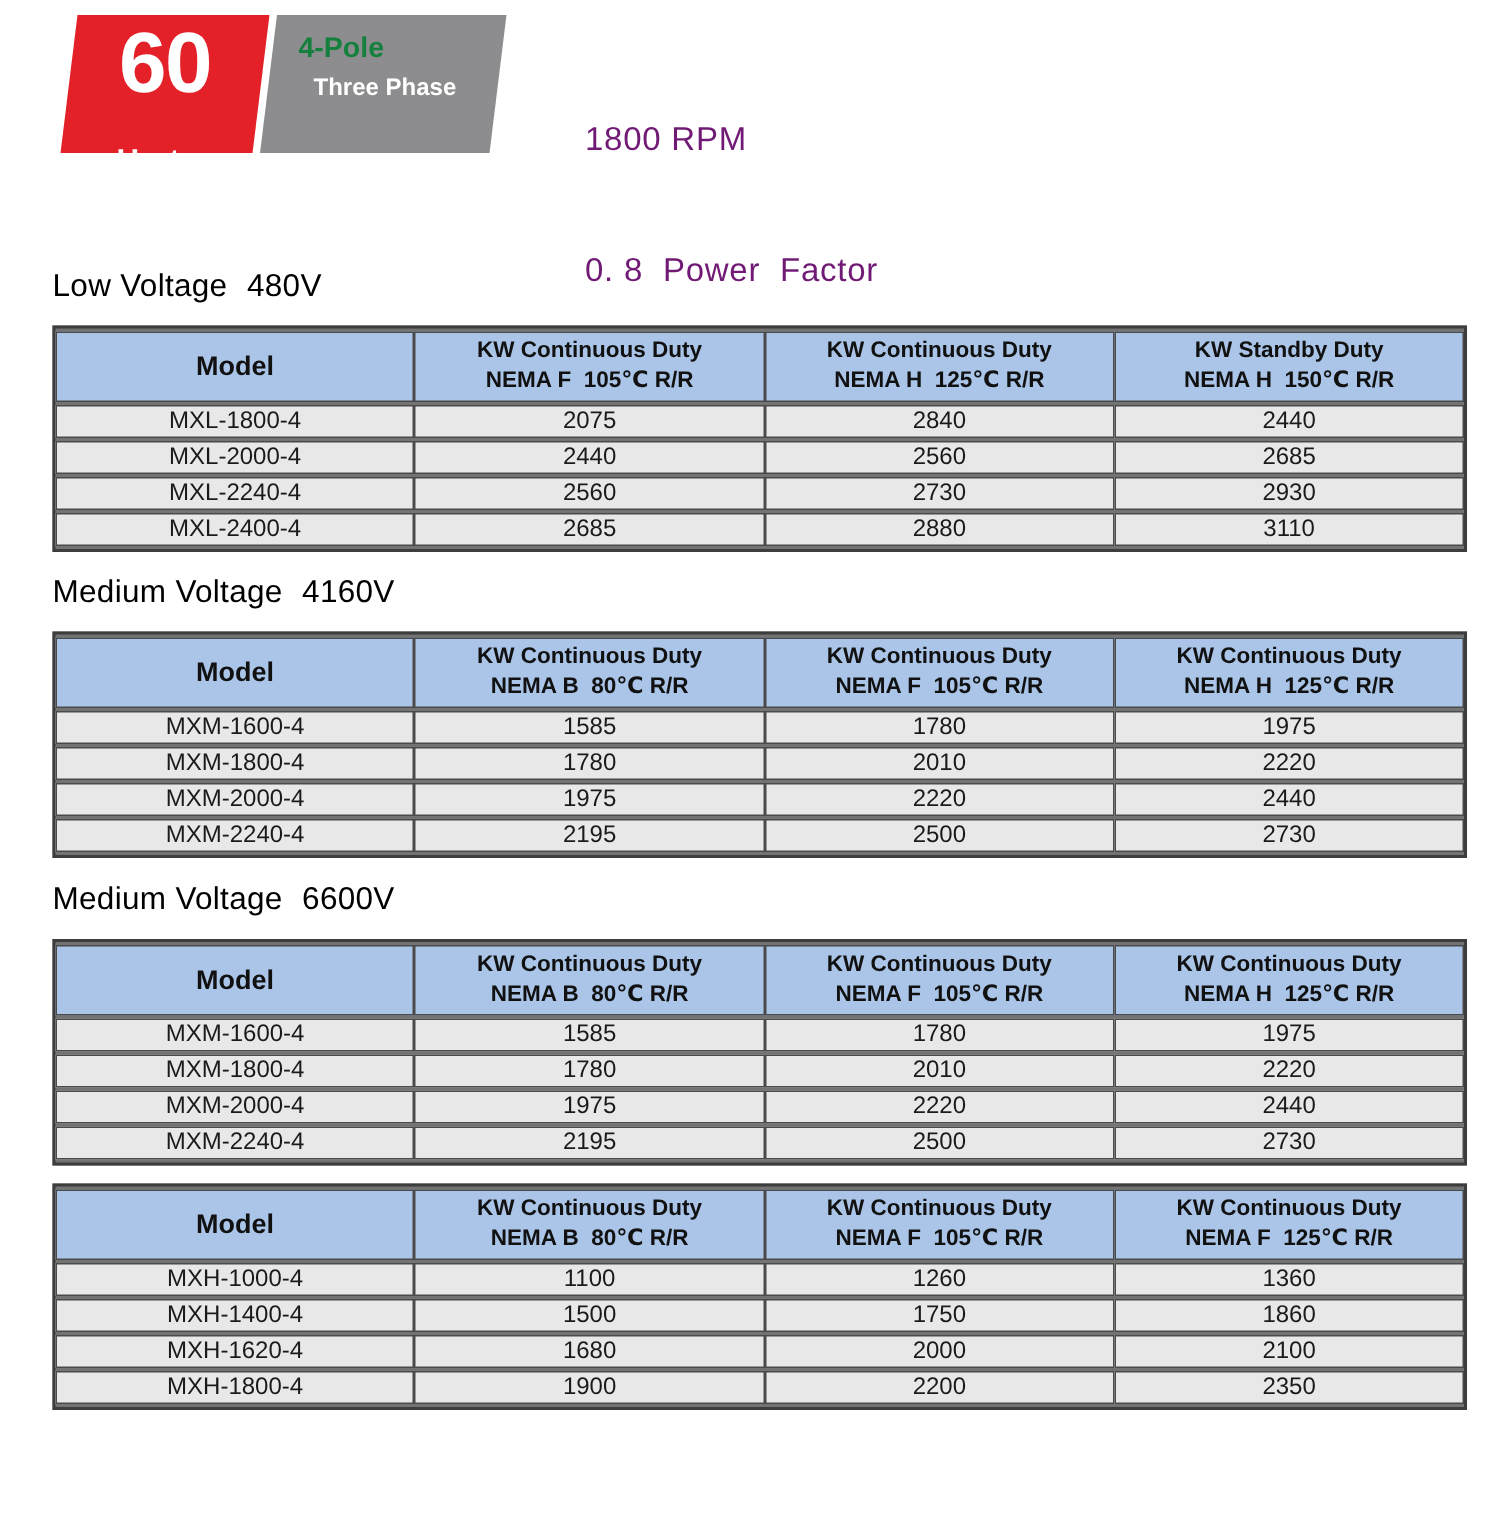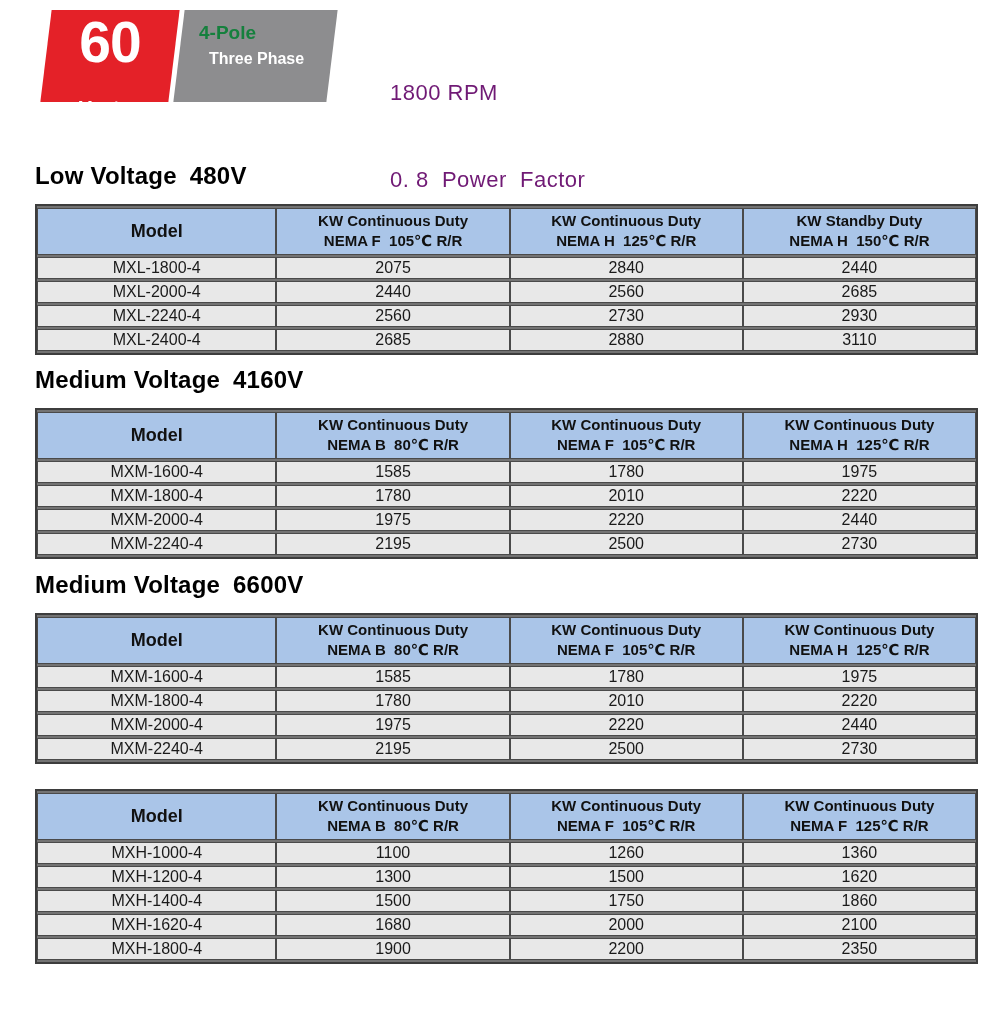--- a/index.html
+++ b/index.html
@@ -37,21 +37,21 @@
     font-size:16px; font-weight:bold; color:#fff;
   }
   .specs {
     position:absolute; left:390px; top:20px;
     font-size:22px; line-height:29px; color:#701a75;
     white-space:pre-wrap; letter-spacing:0.5px;
   }
 
   
   .section { position:absolute; left:35px; width:943px; }
-  .section-title { font-size:24px; font-weight:bold; color:#000; letter-spacing:0.2px; }
+  .section-title { font-size:21px; font-weight:normal; color:#000; letter-spacing:0.2px;margin-top:17px; }
   .section-title .voltage { margin-left:13px; }
   .spec-table {
     width:100%; margin-top:14px;
     border:2px solid #3d3d3d;
     border-collapse:separate; border-spacing:0 2px;
     table-layout:fixed; background:#737373;
   }
   .spec-table th {
     background:#aac5e8; border:1px solid #4a4a4a;
     height:44px; padding:2px 0;
@@ -297,26 +297,20 @@
         </tr>
       </thead>
       <tbody>
           <tr>
             <td>MXH-1000-4</td>
             <td>1100</td>
             <td>1260</td>
             <td>1360</td>
           </tr>
           <tr>
-            <td>MXH-1200-4</td>
-            <td>1300</td>
-            <td>1500</td>
-            <td>1620</td>
-          </tr>
-          <tr>
             <td>MXH-1400-4</td>
             <td>1500</td>
             <td>1750</td>
             <td>1860</td>
           </tr>
           <tr>
             <td>MXH-1620-4</td>
             <td>1680</td>
             <td>2000</td>
             <td>2100</td>

